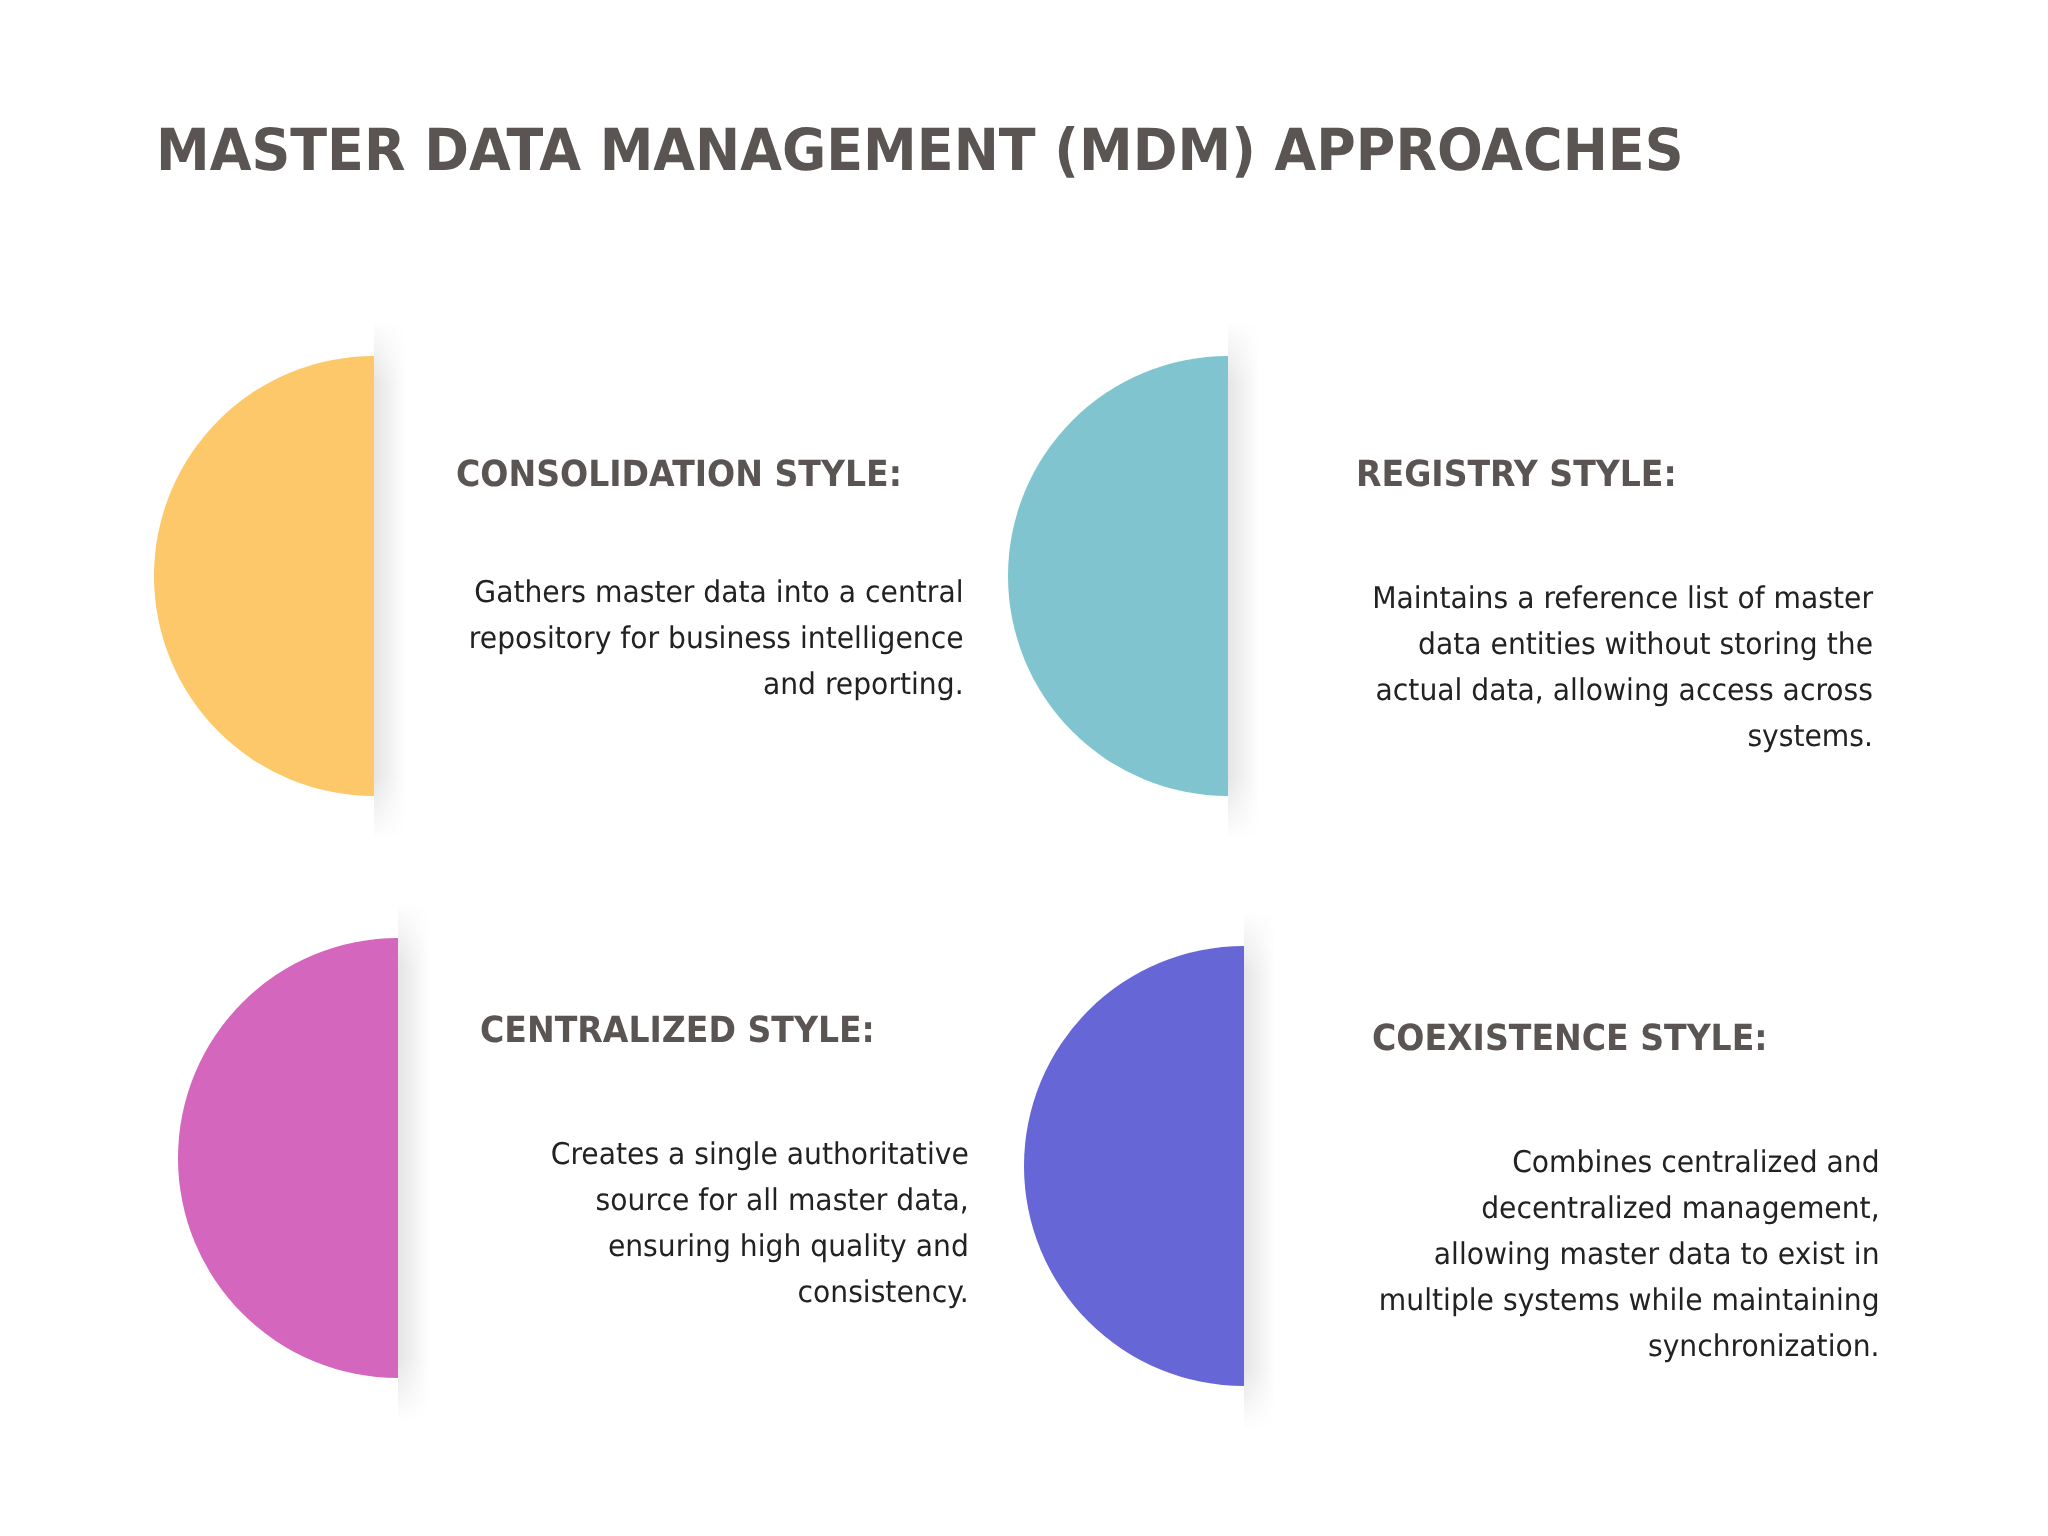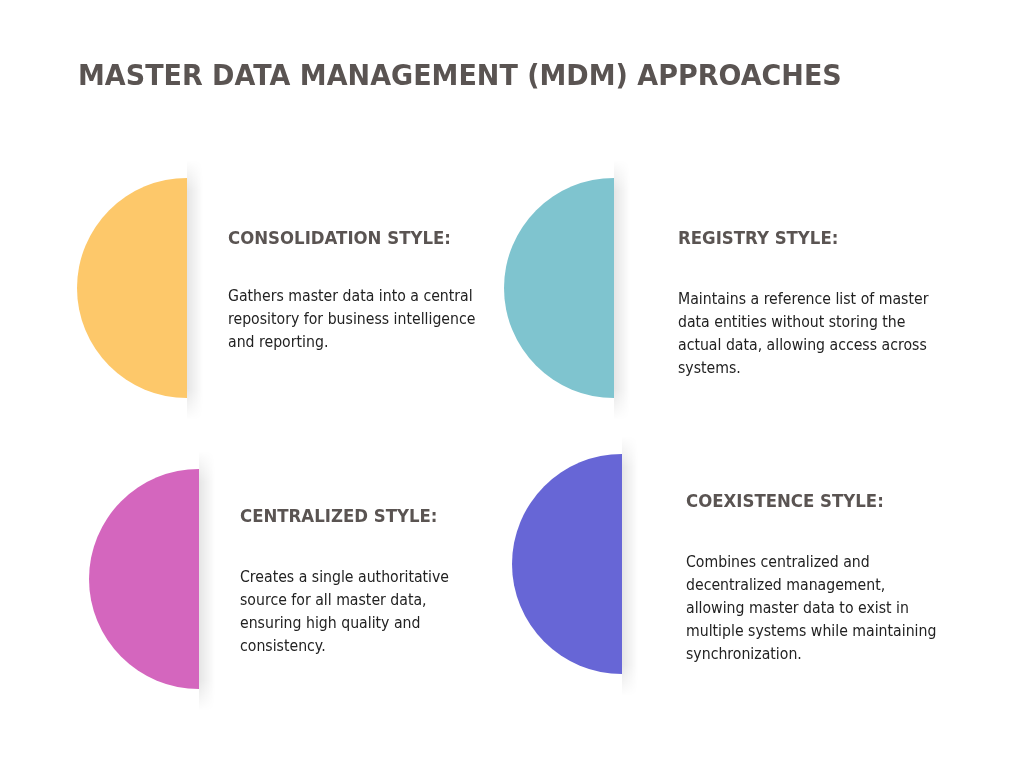--- a/index.html
+++ b/index.html
@@ -8,21 +8,21 @@
       position: relative; overflow: hidden;
       font-family: "Liberation Sans", sans-serif;
     }
     .title {
       position: absolute; left: 78px; top: 58px;
       font-family: "DejaVu Sans", sans-serif;
       font-weight: bold; font-size: 29px; color: #5a5452;
       letter-spacing: 0px; white-space: nowrap;
       transform: scaleX(0.93); transform-origin: left center;
     }
-    .card { position: absolute; width: 440px; height: 260px; }
+    .card { position: absolute; width: 440px; height: 260px; text-align: right; }
     .shadow {
       position: absolute; top: 0; width: 16px; height: 260px;
       background: linear-gradient(to right, rgba(0,0,0,0.10), rgba(0,0,0,0.05) 50%, rgba(0,0,0,0));
       -webkit-mask-image: linear-gradient(to bottom, transparent, #000 12%, #000 88%, transparent);
       mask-image: linear-gradient(to bottom, transparent, #000 12%, #000 88%, transparent);
     }
     .semi {
       position: absolute; top: 18px; width: 110px; height: 220px;
       border-radius: 110px 0 0 110px;
     }
@@ -56,18 +56,18 @@
   <div class="desc" style="left:174px; top:128px; width:275px;">Maintains a reference list of master data entities without storing the actual data, allowing access across systems.</div>
 </div>
 
 <div class="card" style="left:89px; top:451px;">
   <div class="shadow" style="left:110px;"></div>
   <div class="semi" style="left:0; background:#d466be;"></div>
   <div class="heading" style="left:151px; top:54px;">CENTRALIZED STYLE:</div>
   <div class="desc" style="left:151px; top:115px; width:260px;">Creates a single authoritative source for all master data, ensuring high quality and consistency.</div>
 </div>
 
-<div class="card" style="left:512px; top:436px;">
+<div class="card" style="left:512px; top:455px;">
   <div class="shadow" style="left:110px;"></div>
   <div class="semi" style="left:0; background:#6766d6;"></div>
   <div class="heading" style="left:174px; top:54px;">COEXISTENCE STYLE:</div>
   <div class="desc" style="left:174px; top:115px; width:270px;">Combines centralized and decentralized management, allowing master data to exist in multiple systems while maintaining synchronization.</div>
 </div>
 
 </body></html>

